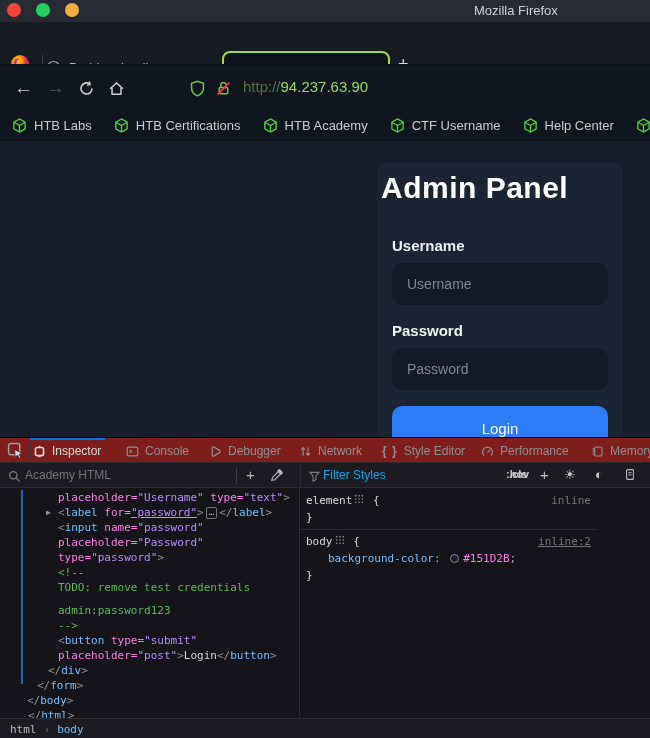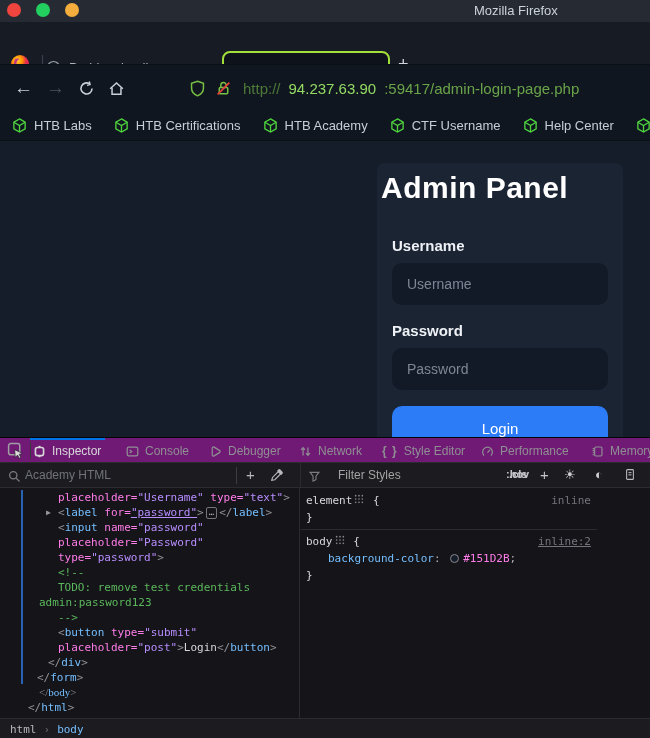--- a/index.html
+++ b/index.html
@@ -31,22 +31,22 @@
   
   #navbar { position:absolute; left:0; top:64px; width:650px; height:46px; background:#10161f;
             border-top:1px solid #0b0f16; }
   .nav-ic { position:absolute; top:0; height:46px; display:flex; align-items:center; }
   #back-btn   { left:14px; font-size:19px; color:#c9d0d8; }
   #fwd-btn    { left:46px; font-size:19px; color:#49525e; }
   #reload-btn { left:78px; }
   #home-btn   { left:108px; }
   #shield-ic  { left:189px; }
   #lock-ic    { left:215px; }
-  #url-text { position:absolute; left:243px; top:0; height:46px; display:flex; align-items:center;
-              font-size:15px; white-space:nowrap;gap:8px; }
+  #url-text { position:absolute; left:243px; top:13px; height:46px; display:flex; 
+              font-size:15px; white-space:nowrap; }
   .url-scheme { color:#4e7a38; } .url-host { color:#93db63; } .url-rest { color:#6aa449; }
 
   
   #bookmarks-bar { position:absolute; left:0; top:110px; width:650px; height:30px; background:#10161f;
                    display:flex; align-items:center; padding-left:12px; gap:22px; overflow:hidden;
                    white-space:nowrap; }
   .bookmark { display:flex; align-items:center; gap:7px; color:#c6cdd5; font-size:13px; flex:0 0 auto; }
 
   
   #page { position:absolute; left:0; top:140px; width:650px; height:297px; background:#151D2B;
@@ -61,41 +61,41 @@
                 border-radius:10px; color:#dfe4ea; font-size:14px; padding:0 15px;
                 font-family:"Liberation Sans", sans-serif; outline:none; }
   .text-input::placeholder { color:#7e8695; }
   #login-button { margin-top:16px; width:216px; height:44px; background:#2b7cf6; border:none;
                   border-radius:10px; color:#ffffff; font-size:15px;
                   font-family:"Liberation Sans", sans-serif; }
 
   
   #devtools { position:absolute; left:0; top:437px; width:650px; height:301px; background:#141419;
               border-top:1px solid #050507; }
-  #dt-tabs { position:absolute; left:0; top:0; width:650px; height:25px; background:#701a75;
+  #dt-tabs { position:absolute; left:0; top:0; width:650px; height:25px; background:#7f1d1d;
              border-bottom:1px solid #2c2c30; overflow:hidden; }
   #picker-btn { position:absolute; left:7px; top:4px; color:#9f9fa3; }
   #dt-tab-sep { position:absolute; left:30px; top:4px; width:1px; height:17px; background:#38383d; }
   .dtab { position:absolute; top:0; height:25px; display:flex; align-items:center; gap:6px;
           color:#8f8f93; font-size:12px; padding-top:1px; }
   .dtab.active { color:#d8d8da; }
   .dtab.active::before { content:""; position:absolute; left:-3px; right:-4px; top:0; height:2px; background:#0074e8; }
   .dtab svg { flex:0 0 auto; }
   .brace-ic { font-size:12px; font-weight:bold; letter-spacing:1px; }
 
   #dt-toolbar2 { position:absolute; left:0; top:25px; width:650px; height:25px; background:#1b1b20;
                  border-bottom:1px solid #2c2c30; }
   #search-ic { position:absolute; left:8px; top:6px; color:#7c7c80; }
   #search-html-ph { position:absolute; left:25px; top:5px; font-size:12px; color:#72727a; }
   #tb2-sep { position:absolute; left:236px; top:4px; width:1px; height:17px; background:#3c3c42; }
   #add-node-btn { position:absolute; left:246px; top:3px; font-size:15px; color:#b9b9bd; }
   #eyedropper-btn { position:absolute; left:270px; top:5px; color:#b9b9bd; }
   #tb2-panel-sep { position:absolute; left:300px; top:0; width:1px; height:25px; background:#2c2c30; }
   #funnel-ic { position:absolute; left:308px; top:6px; color:#7c7c80; }
-  #filter-styles-ph { position:absolute; left:338px; top:5px; font-size:12px; color:#a3a3a3; }
+  #filter-styles-ph { position:absolute; left:323px; top:5px; font-size:12px; color:#0ea5e9; }
   .tb2-btn { position:absolute; top:5px; font-size:11px; color:#c5c5c9; font-weight:bold; }
   #hov-btn { left:506px;text-align:center; } #cls-btn { left:509px;text-align:right; }
   #add-rule-btn { left:540px; top:3px; font-size:15px; font-weight:normal; }
   #light-theme-btn { left:564px; top:4px; font-size:13px; font-weight:normal; color:#cfcfd3; }
   #dark-theme-btn { left:595px; top:4px; font-size:13px; font-weight:normal; color:#cfcfd3; }
   #print-sim-btn { left:624px; top:5px; font-weight:normal; color:#b9b9bd; }
 
   #dt-content { position:absolute; left:0; top:50px; width:650px; height:230px; }
   #markup-view { position:absolute; left:0; top:0; width:300px; height:230px; overflow:hidden;
                  border-right:1px solid #2c2c30; padding-top:2px;
@@ -203,21 +203,20 @@
     <span class="nav-ic" id="lock-ic">
       <svg width="17" height="17" viewBox="0 0 16 16" fill="none">
         <rect x="4" y="7" width="8" height="6" rx="1" stroke="#76c043" stroke-width="1.4"></rect>
         <path d="M5.5 7 V4.8 a2.5 2.5 0 0 1 5 0 V7" stroke="#76c043" stroke-width="1.4"></path>
         <line x1="2.5" y1="13.5" x2="13.5" y2="2.5" stroke="#e1403c" stroke-width="1.7"></line>
       </svg>
     </span>
     <span id="url-text">
       <span class="url-scheme">http://</span>
         <span class="url-host">94.237.63.90</span>
-        <span class="url-rest">:59417/admin-login-page.php</span>
     </span>
   </div>
 
   <div id="bookmarks-bar">
       <span class="bookmark">
         <span style="display: flex;">
           <svg width="15" height="15" viewBox="0 0 16 16" fill="none" stroke="#4FD63F" stroke-width="1.4">
             <path d="M8 1 L14 4.5 V11.5 L8 15 L2 11.5 V4.5 Z"></path>
             <path d="M2 4.5 L8 8 L14 4.5 M8 8 V15"></path>
           </svg>
@@ -394,27 +393,27 @@
     <div id="dt-content">
       <div id="markup-view">
         <div id="indent-guide"></div>
       <div class="code-line" style="padding-left: 58px;"><span class="tok-attr">placeholder=</span><span class="tok-val">"Username"</span><span class="tok-plain"> </span><span class="tok-attr">type=</span><span class="tok-val">"text"</span><span class="tok-punct">&gt;</span></div>
           <div class="code-line" style="padding-left: 58px;"><span class="expand-arrow">▶</span><span class="tok-punct">&lt;</span><span class="tok-tag">label</span><span class="tok-attr"> for=</span><span class="tok-link">"password"</span><span class="tok-punct">&gt;</span><span class="ellipsis-badge">…</span><span class="tok-punct">&lt;/</span><span class="tok-tag">label</span><span class="tok-punct">&gt;</span></div>
           <div class="code-line" style="padding-left: 58px;"><span class="tok-punct">&lt;</span><span class="tok-tag">input</span><span class="tok-attr"> name=</span><span class="tok-val">"password"</span></div>
           <div class="code-line" style="padding-left: 58px;"><span class="tok-attr">placeholder=</span><span class="tok-val">"Password"</span></div>
           <div class="code-line" style="padding-left: 58px;"><span class="tok-attr">type=</span><span class="tok-val">"password"</span><span class="tok-punct">&gt;</span></div>
           <div class="code-line" style="padding-left: 58px;"><span class="tok-comment">&lt;!--</span></div>
           <div class="code-line" style="padding-left: 58px;"><span class="tok-comment">TODO: remove test credentials</span></div>
-          <div class="code-line" style="padding-left: 39px;"><span class="tok-comment">admin:password123</span></div>
+          <div class="code-line" style="padding-left: 58px; margin-top: 8px;"><span class="tok-comment">admin:password123</span></div>
           <div class="code-line" style="padding-left: 58px;"><span class="tok-comment">--&gt;</span></div>
           <div class="code-line" style="padding-left: 58px;"><span class="tok-punct">&lt;</span><span class="tok-tag">button</span><span class="tok-attr"> type=</span><span class="tok-val">"submit"</span></div>
           <div class="code-line" style="padding-left: 58px;"><span class="tok-attr">placeholder=</span><span class="tok-val">"post"</span><span class="tok-punct">&gt;</span><span class="tok-text">Login</span><span class="tok-punct">&lt;/</span><span class="tok-tag">button</span><span class="tok-punct">&gt;</span></div>
           <div class="code-line" style="padding-left: 48px;"><span class="tok-punct">&lt;/</span><span class="tok-tag">div</span><span class="tok-punct">&gt;</span></div>
           <div class="code-line" style="padding-left: 37px;"><span class="tok-punct">&lt;/</span><span class="tok-tag">form</span><span class="tok-punct">&gt;</span></div>
-          <div class="code-line" style="padding-left: 39px; font-family: Liberation Serif, serif;"><span class="tok-punct">&lt;/</span><span class="tok-tag">body</span><span class="tok-punct">&gt;</span></div>
+          <div class="code-line" style="padding-left: 27px;"><span class="tok-punct">&lt;/</span><span class="tok-tag">body</span><span class="tok-punct">&gt;</span></div>
           <div class="code-line" style="padding-left: 28px;"><span class="tok-punct">&lt;/</span><span class="tok-tag">html</span><span class="tok-punct">&gt;</span></div>
         </div>
       <div id="rules-view">
         <div class="rule-line"><span>element</span><span class="dots-ic"><svg width="10" height="10" viewBox="0 0 12 12" fill="currentColor">
                 <circle cx="2" cy="2" r="1"></circle>
                 <circle cx="6" cy="2" r="1"></circle>
                 <circle cx="10" cy="2" r="1"></circle>
                 <circle cx="2" cy="6" r="1"></circle>
                 <circle cx="6" cy="6" r="1"></circle>
                 <circle cx="10" cy="6" r="1"></circle>

